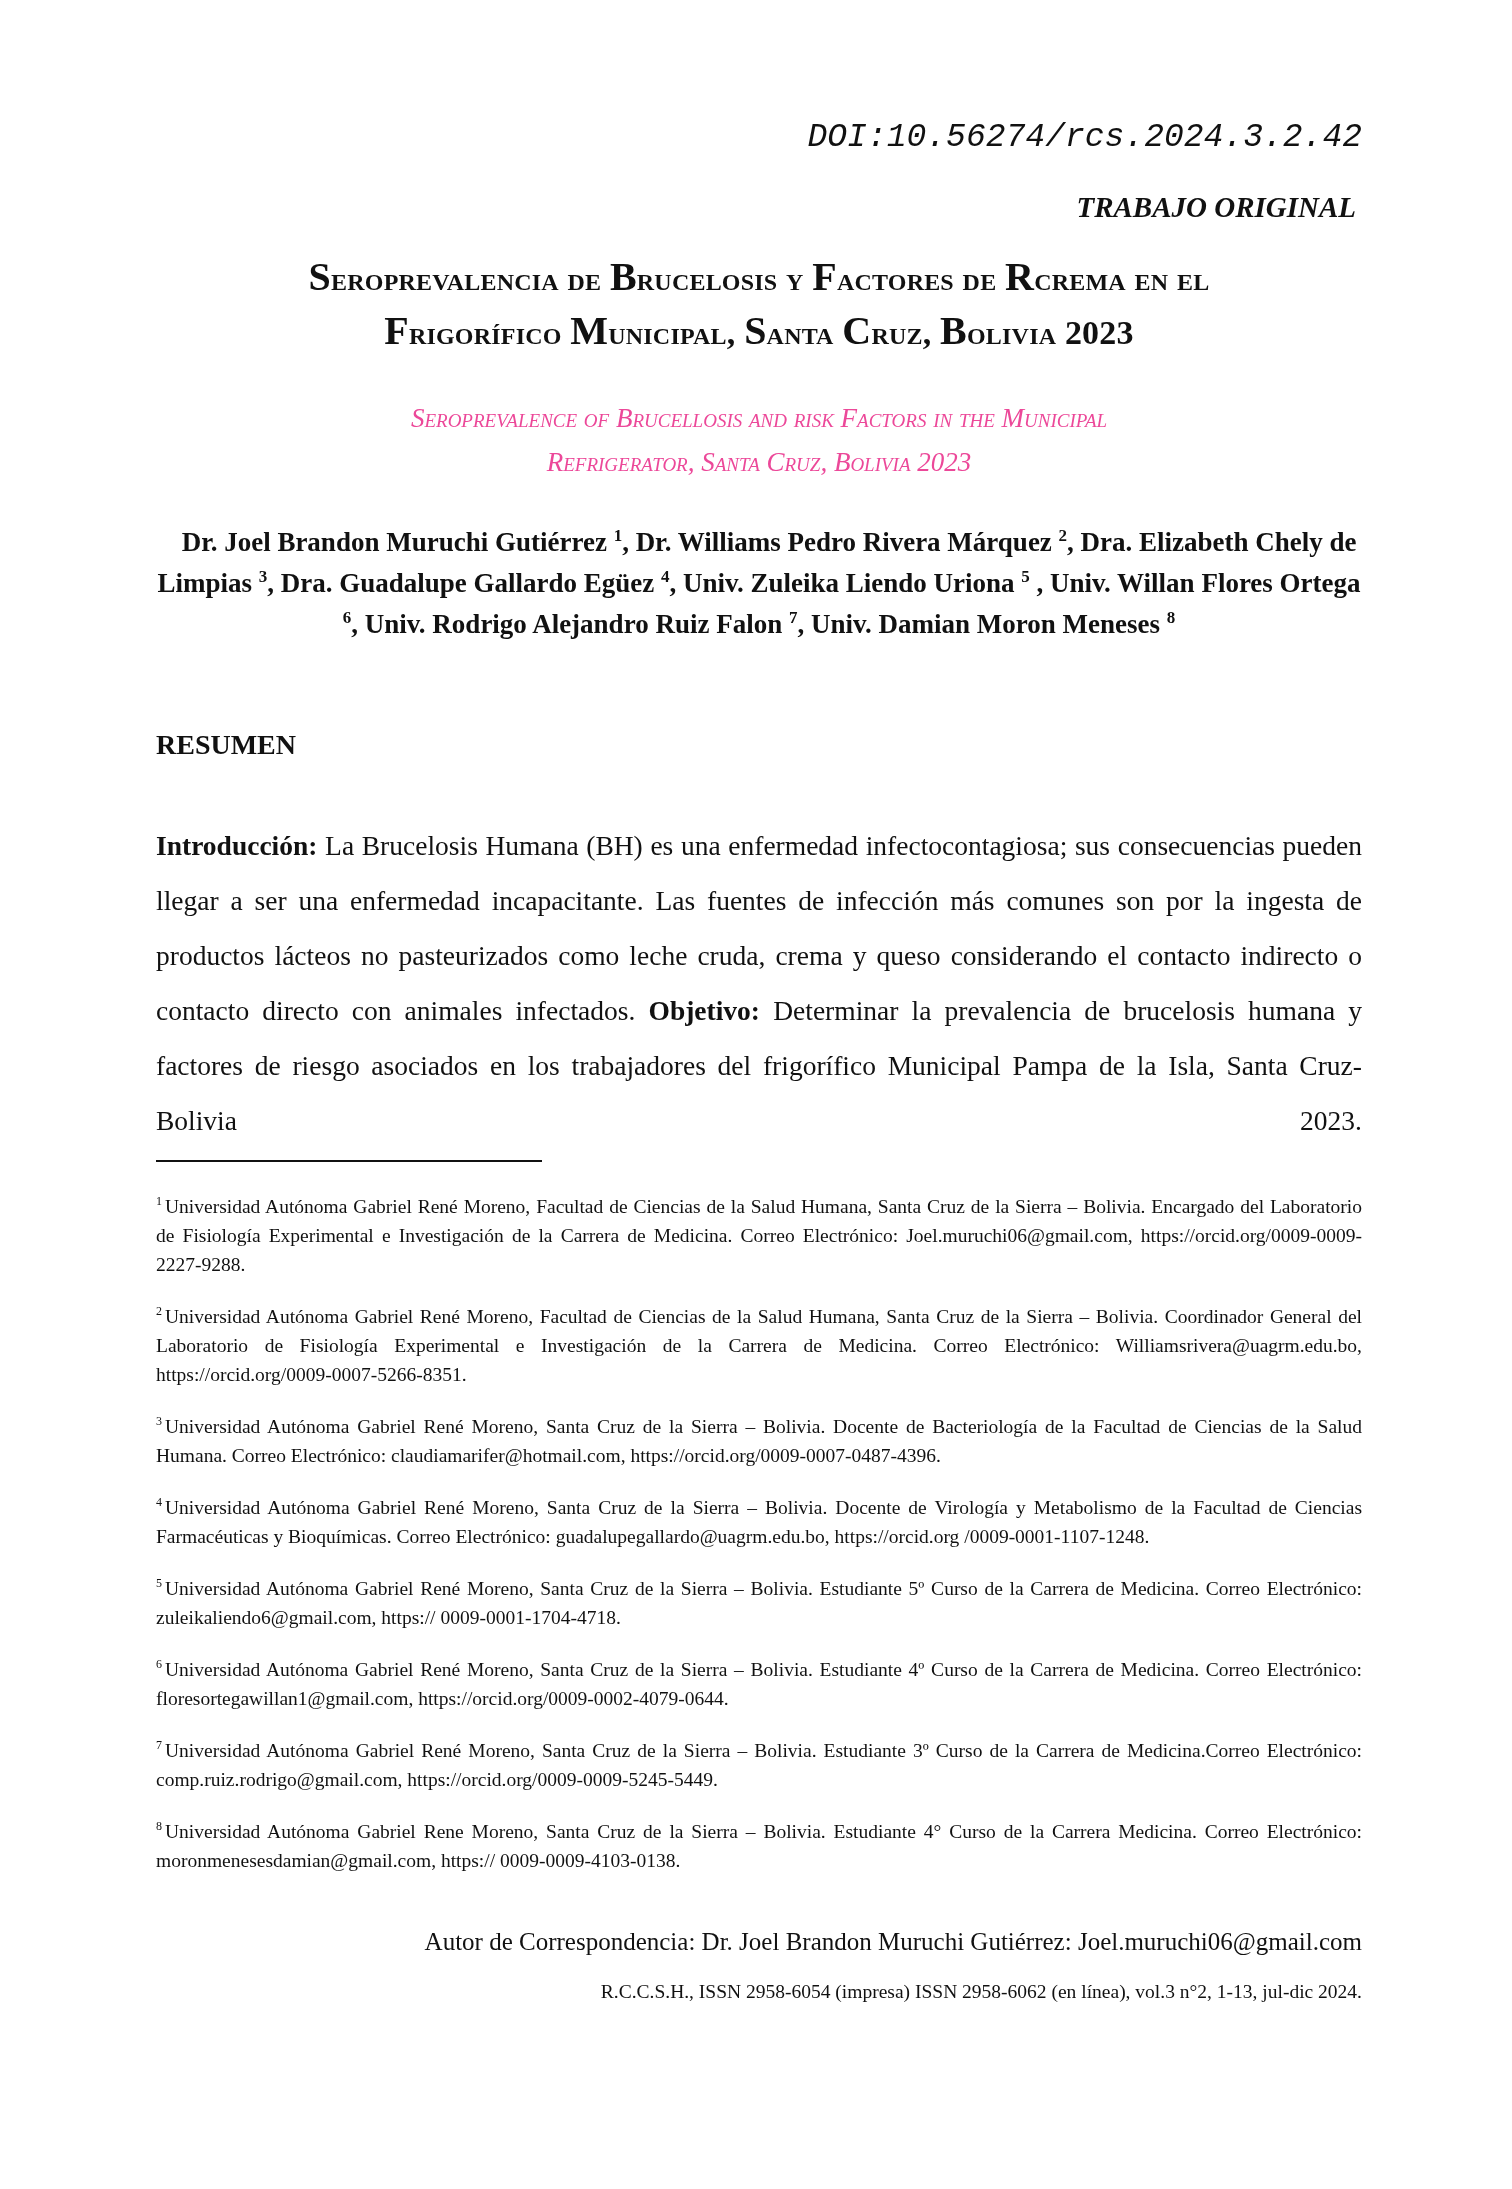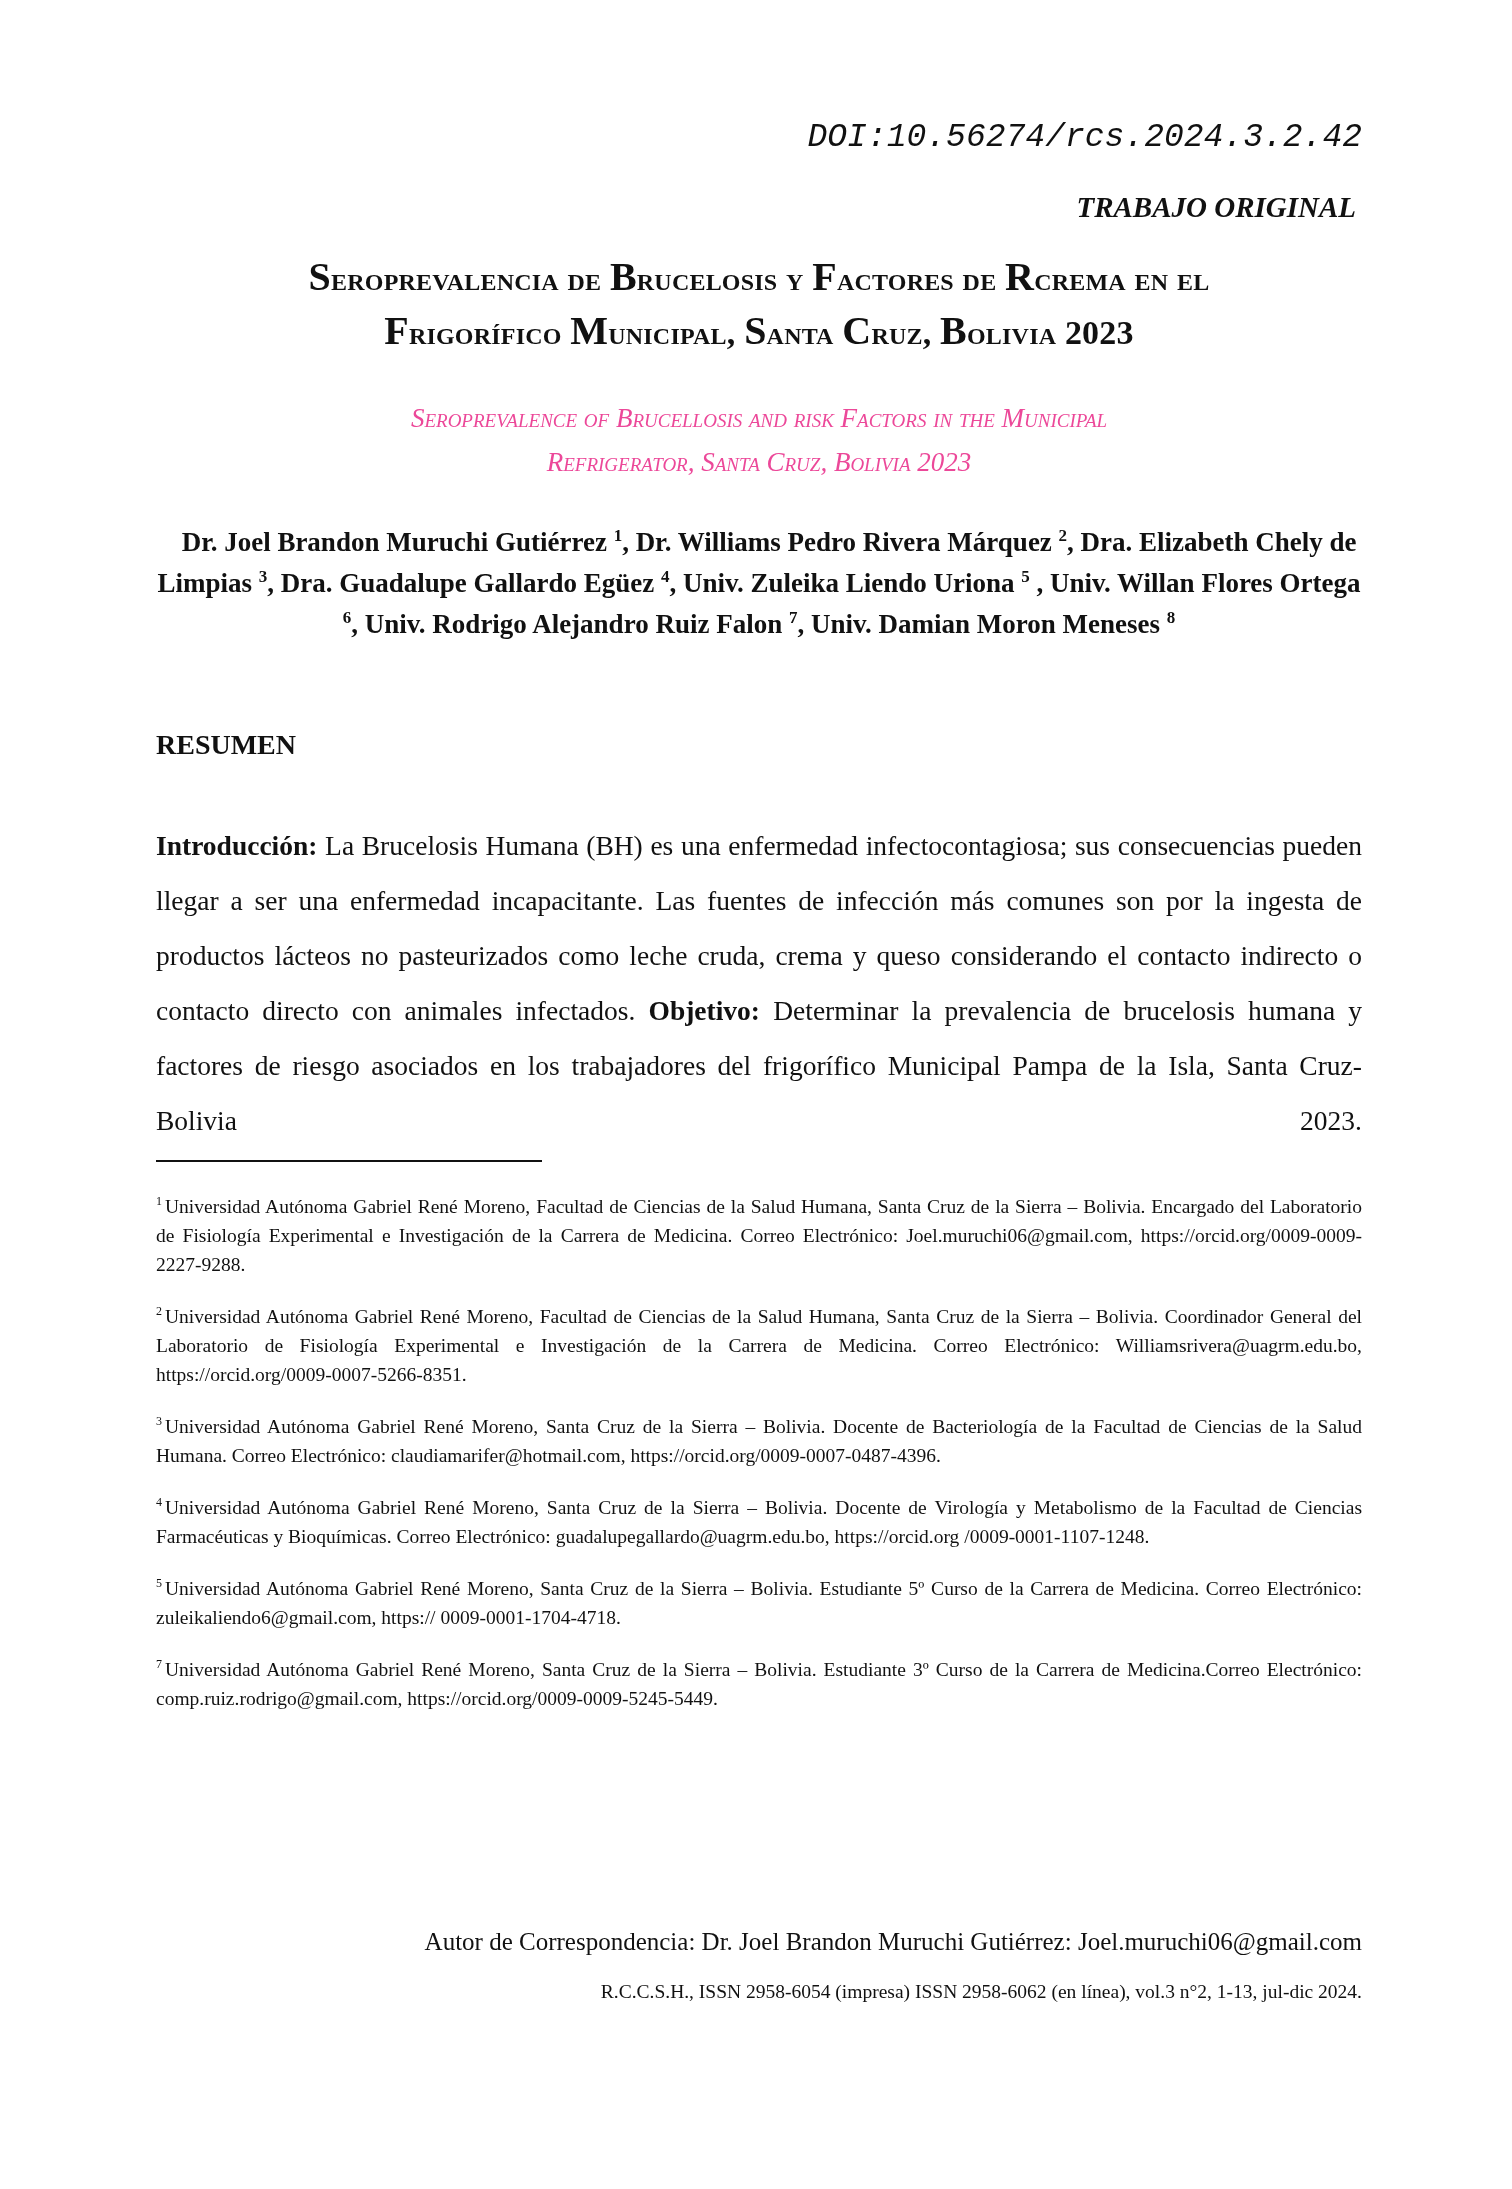--- a/index.html
+++ b/index.html
@@ -91,19 +91,21 @@
   </div>
 
   <div class="fn-rule"></div>
 
   <div class="footnotes">
     <p class="fn"><sup>1</sup><span>Universidad Autónoma Gabriel René Moreno, Facultad de Ciencias de la Salud Humana, Santa Cruz de la Sierra – Bolivia. Encargado del Laboratorio de Fisiología Experimental e Investigación de la Carrera de Medicina. Correo Electrónico: Joel.muruchi06@gmail.com, https://orcid.org/0009-0009-2227-9288.</span></p>
     <p class="fn"><sup>2</sup><span>Universidad Autónoma Gabriel René Moreno, Facultad de Ciencias de la Salud Humana, Santa Cruz de la Sierra – Bolivia. Coordinador General del Laboratorio de Fisiología Experimental e Investigación de la Carrera de Medicina. Correo Electrónico: Williamsrivera@uagrm.edu.bo, https://orcid.org/0009-0007-5266-8351.</span></p>
     <p class="fn"><sup>3</sup><span>Universidad Autónoma Gabriel René Moreno, Santa Cruz de la Sierra – Bolivia. Docente de Bacteriología de la Facultad de Ciencias de la Salud Humana. Correo Electrónico: claudiamarifer@hotmail.com, https://orcid.org/0009-0007-0487-4396.</span></p>
     <p class="fn"><sup>4</sup><span>Universidad Autónoma Gabriel René Moreno, Santa Cruz de la Sierra – Bolivia. Docente de Virología y Metabolismo de la Facultad de Ciencias Farmacéuticas y Bioquímicas. Correo Electrónico: guadalupegallardo@uagrm.edu.bo, https://orcid.org /0009-0001-1107-1248.</span></p>
     <p class="fn"><sup>5</sup><span>Universidad Autónoma Gabriel René Moreno, Santa Cruz de la Sierra – Bolivia. Estudiante 5º Curso de la Carrera de Medicina. Correo Electrónico: zuleikaliendo6@gmail.com, https:// 0009-0001-1704-4718.</span></p>
+    <p class="fn"><sup>6</sup><span>Universidad Autónoma Gabriel René Moreno, Santa Cruz de la Sierra – Bolivia. Estudiante 4º Curso de la Carrera de Medicina. Correo Electrónico: floresortegawillan1@gmail.com, https://orcid.org/0009-0002-4079-0644.</span></p>
     <p class="fn"><sup>7</sup><span>Universidad Autónoma Gabriel René Moreno, Santa Cruz de la Sierra – Bolivia. Estudiante 3º Curso de la Carrera de Medicina.Correo Electrónico: comp.ruiz.rodrigo@gmail.com, https://orcid.org/0009-0009-5245-5449.</span></p>
+    <p class="fn"><sup>8</sup><span>Universidad Autónoma Gabriel Rene Moreno, Santa Cruz de la Sierra – Bolivia. Estudiante 4° Curso de la Carrera Medicina. Correo Electrónico: moronmenesesdamian@gmail.com, https:// 0009-0009-4103-0138.</span></p>
   </div>
 
   <div class="corresp">Autor de Correspondencia: Dr. Joel Brandon Muruchi Gutiérrez: Joel.muruchi06@gmail.com</div>
   <div class="citation">R.C.C.S.H., ISSN 2958-6054 (impresa) ISSN 2958-6062 (en línea), vol.3 n°2, 1-13, jul-dic 2024.</div>
 
 </div>
 
 </body></html>

